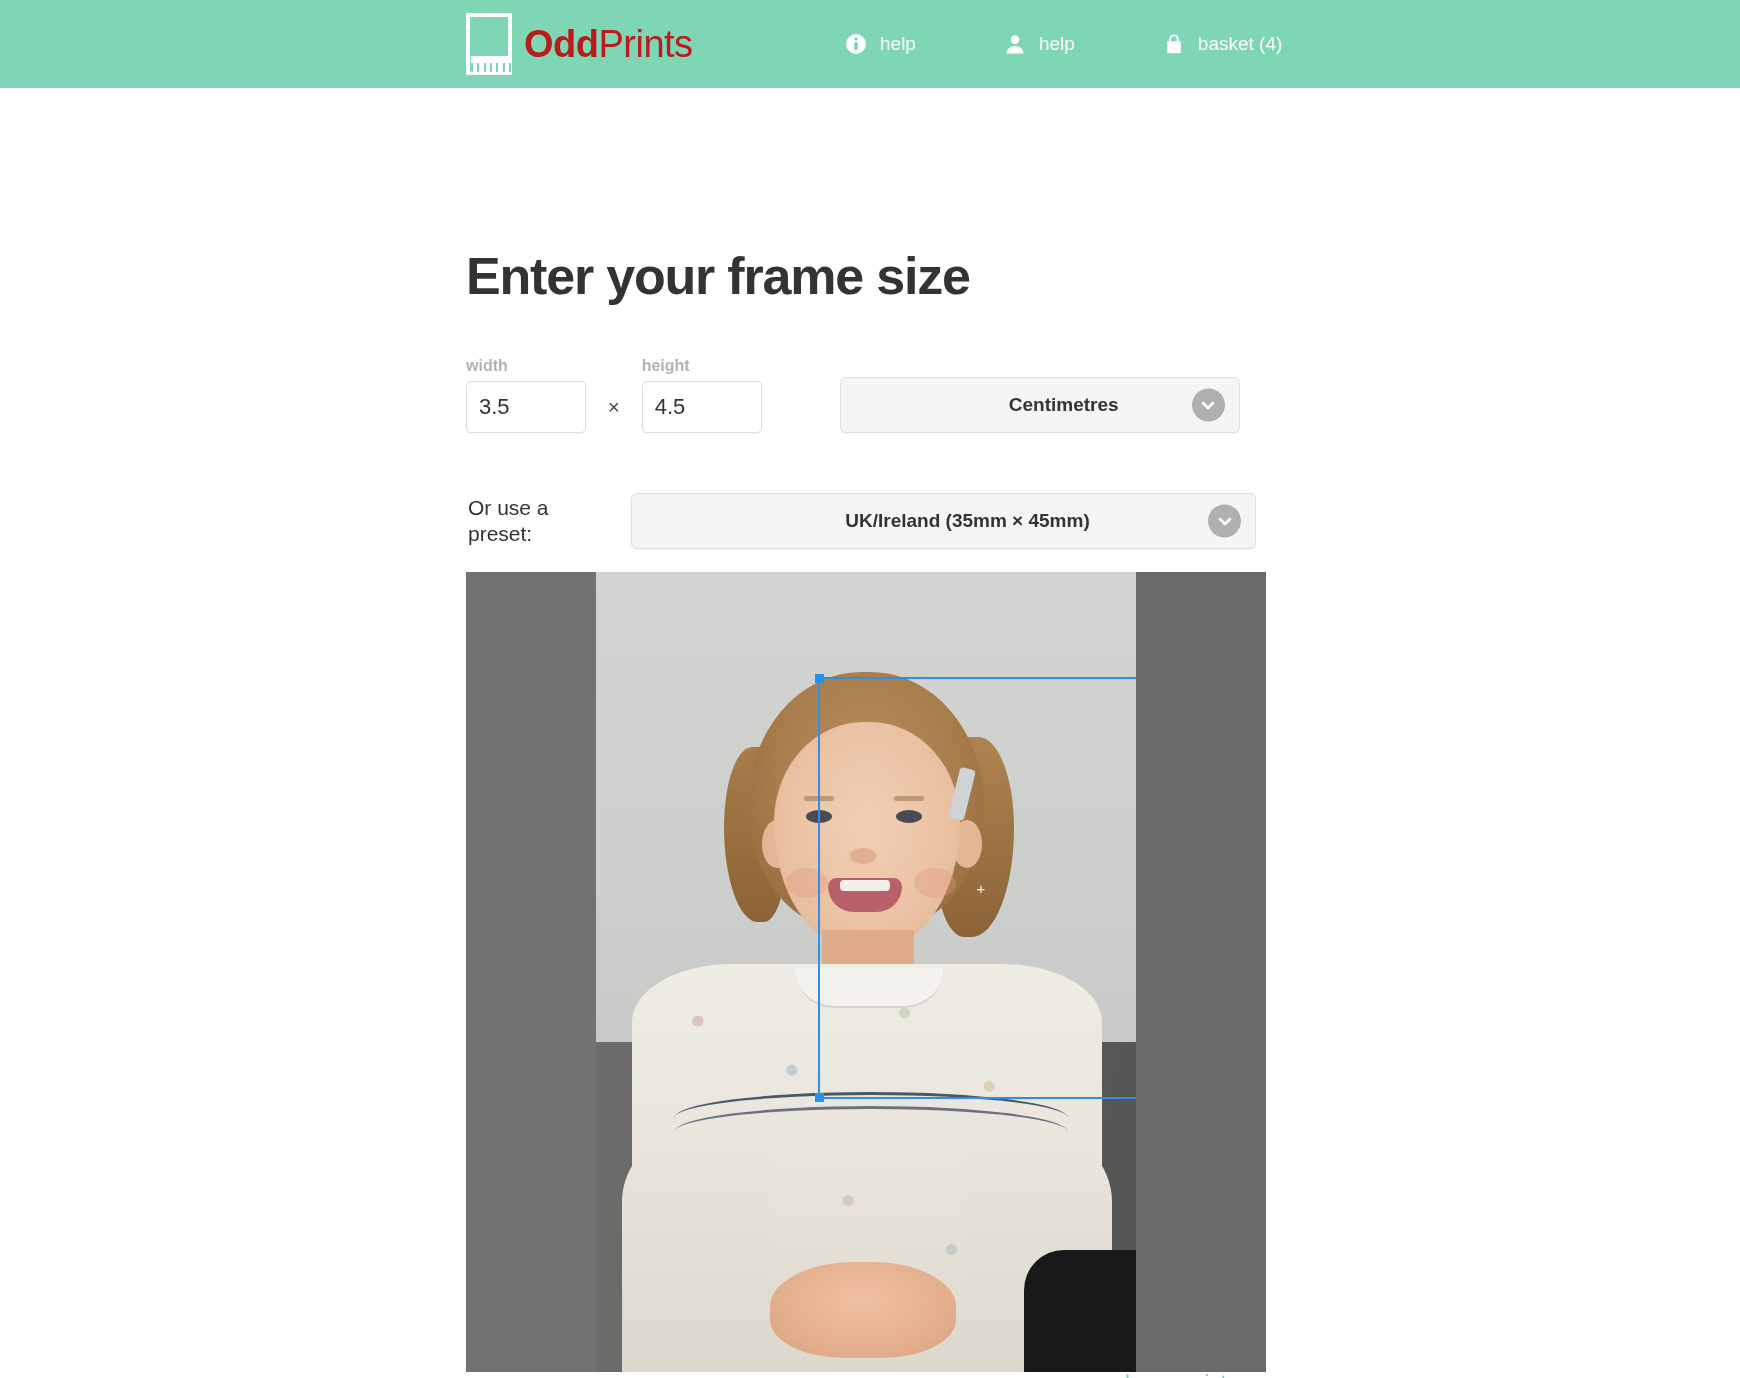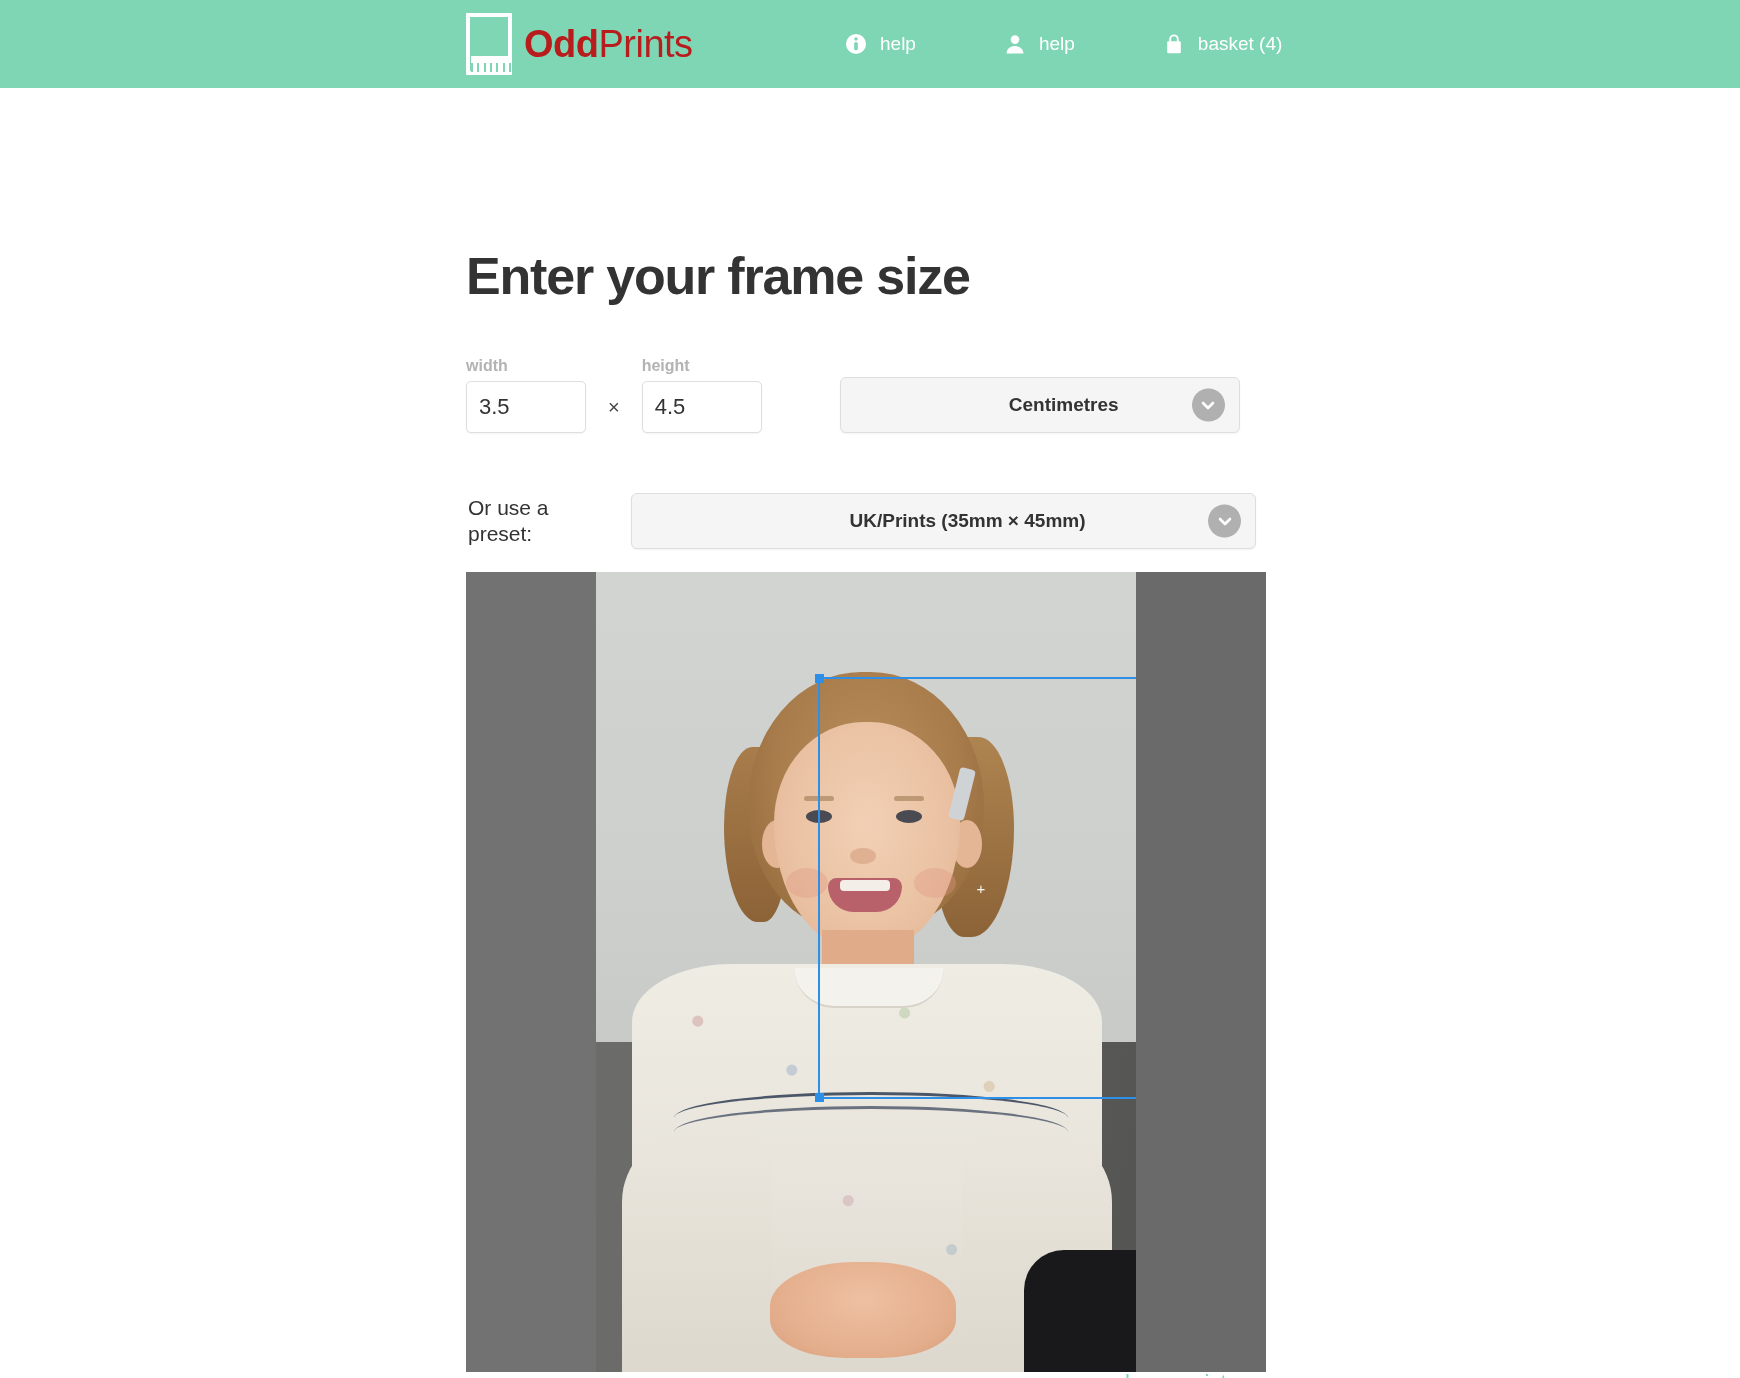--- a/index.html
+++ b/index.html
@@ -589,21 +589,21 @@
             <path d="M4 6.5l5 5 5-5" fill="none" stroke="#ffffff" stroke-width="2.6" stroke-linecap="round" stroke-linejoin="round"></path>
           </svg>
         </span>
       </div>
     </div>
   </div>
 
   <div class="preset-row">
     <div class="preset-label">Or use a preset:</div>
     <div class="fake-select preset-select">
-      <span class="sel-text">UK/Prints (35mm × 45mm)</span>
+      <span class="sel-text">UK/Ireland (35mm × 45mm)</span>
       <span class="chevron">
         <svg width="18" height="18" viewBox="0 0 18 18" aria-hidden="true">
           <path d="M4 6.5l5 5 5-5" fill="none" stroke="#ffffff" stroke-width="2.6" stroke-linecap="round" stroke-linejoin="round"></path>
         </svg>
       </span>
     </div>
   </div>
 
   <div class="editor">
     <div class="band-left"></div>

